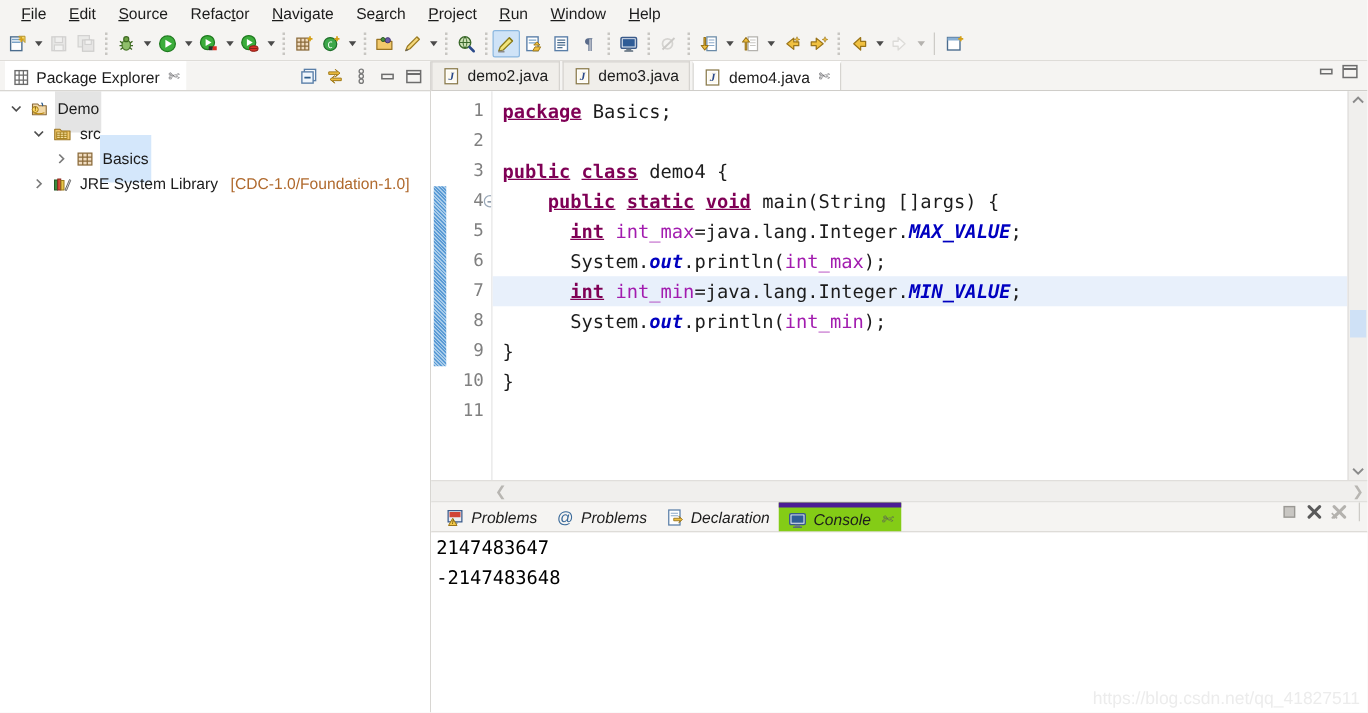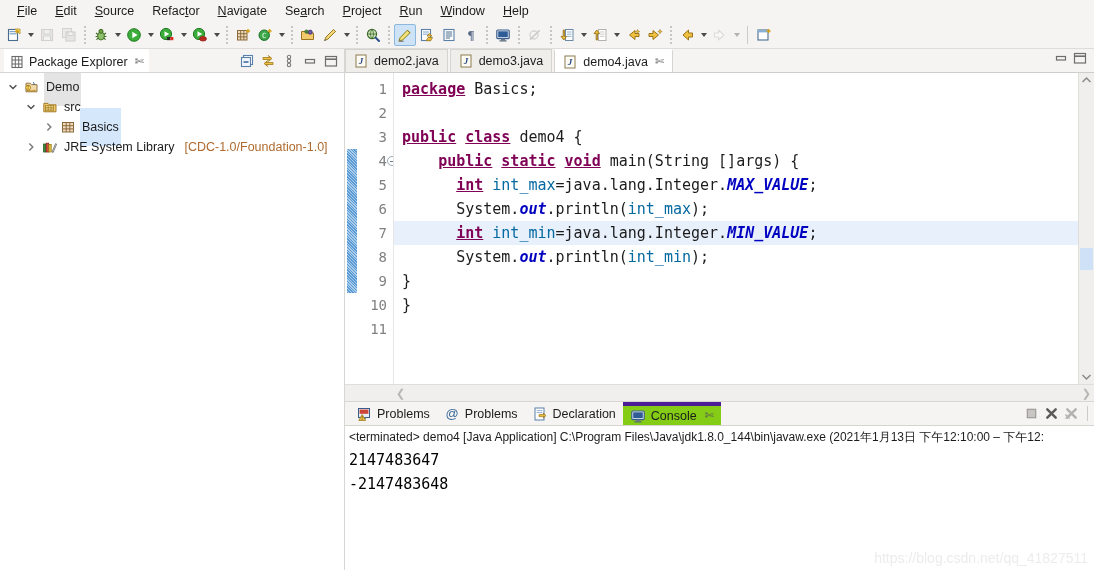--- a/index.html
+++ b/index.html
@@ -255,21 +255,21 @@
     font-family: "DejaVu Sans Mono", monospace;
     font-size: 15px;
     color: #1c1c1c;
     white-space: pre;
     padding-left: 8px;
   }
   .code-line.cur { background: #e8f0fb; }
   .kw { color: #7f0055; font-weight: bold; text-decoration: underline; }
   .fld { color: #0000c0; font-style: italic; font-weight: bold; }
   .sf  { color: #0000c0; font-style: italic; font-weight: bold; }
-  .var { color: #0369a1; }
+  .var { color: #a21caf; }
 
   .v-scroll {
     width: 16px; flex: 0 0 16px;
     background: #f0efed;
     border-left: 1px solid #e0dedb;
     display: flex; flex-direction: column; align-items: center;
     position: relative;
   }
   .v-scroll .arrow { height: 15px; display: flex; align-items: center; justify-content: center; }
   .v-scroll .thumbmark {
@@ -289,23 +289,24 @@
   
   .console-area {
     flex: 1 1 auto; min-height: 0;
     display: flex; flex-direction: column;
     background: #ffffff;
     border-top: 1px solid #d8d6d2;
   }
   .console-tabbar {
     height: 24px; min-height: 24px;
     background: #f5f4f2;
-    display: flex; align-items: center;
+    display: flex; align-items: flex-start;
     padding-left: 4px;
     border-bottom: 1px solid #d6d4d0;
+    font-style: italic;
   }
   .cs-tab {
     display: flex; align-items: center; gap: 5px;
     height: 23px; padding: 0 7px;
     font-size: 12.5px; color: #1c1c1c;
     white-space: nowrap;
   }
   .cs-tab.active { background: #84cc16; border-top: 4px solid #4c1d95; }
   .cs-tools { margin-left: auto; display: flex; align-items: center; gap: 5px; padding-right: 6px; }
 
@@ -893,21 +894,20 @@
                 <svg width="15" height="15" viewBox="0 0 16 16">
                   <path d="M3.5 3.5 L12.5 12.5 M12.5 3.5 L3.5 12.5" stroke="#b4b2ae" stroke-width="2.6" stroke-linecap="round"></path>
                   <path d="M1.5 9 L6 13.5" stroke="#b4b2ae" stroke-width="1.4"></path>
                   <path d="M1.5 13.5 L6 9" stroke="#b4b2ae" stroke-width="1.4"></path>
                 </svg>
               </span>
               <span style="width: 1px; height: 15px; background: rgb(205, 203, 199); margin-left: 3px;"></span>
             </div>
           </div>
         <div class="console-body">
-          <div class="console-status">&lt;terminated&gt; demo4 [Java Application] C:\Program Files\Java\jdk1.8.0_144\bin\javaw.exe  (2021年1月13日 下午12:10:00 – 下午12:</div>
           <div class="console-out" id="console-out">
               <div class="ln">2147483647</div>
               <div class="ln">-2147483648</div>
             </div>
           <div class="watermark">https://blog.csdn.net/qq_41827511</div>
         </div>
       </div>
 
     </div>
   </div>

